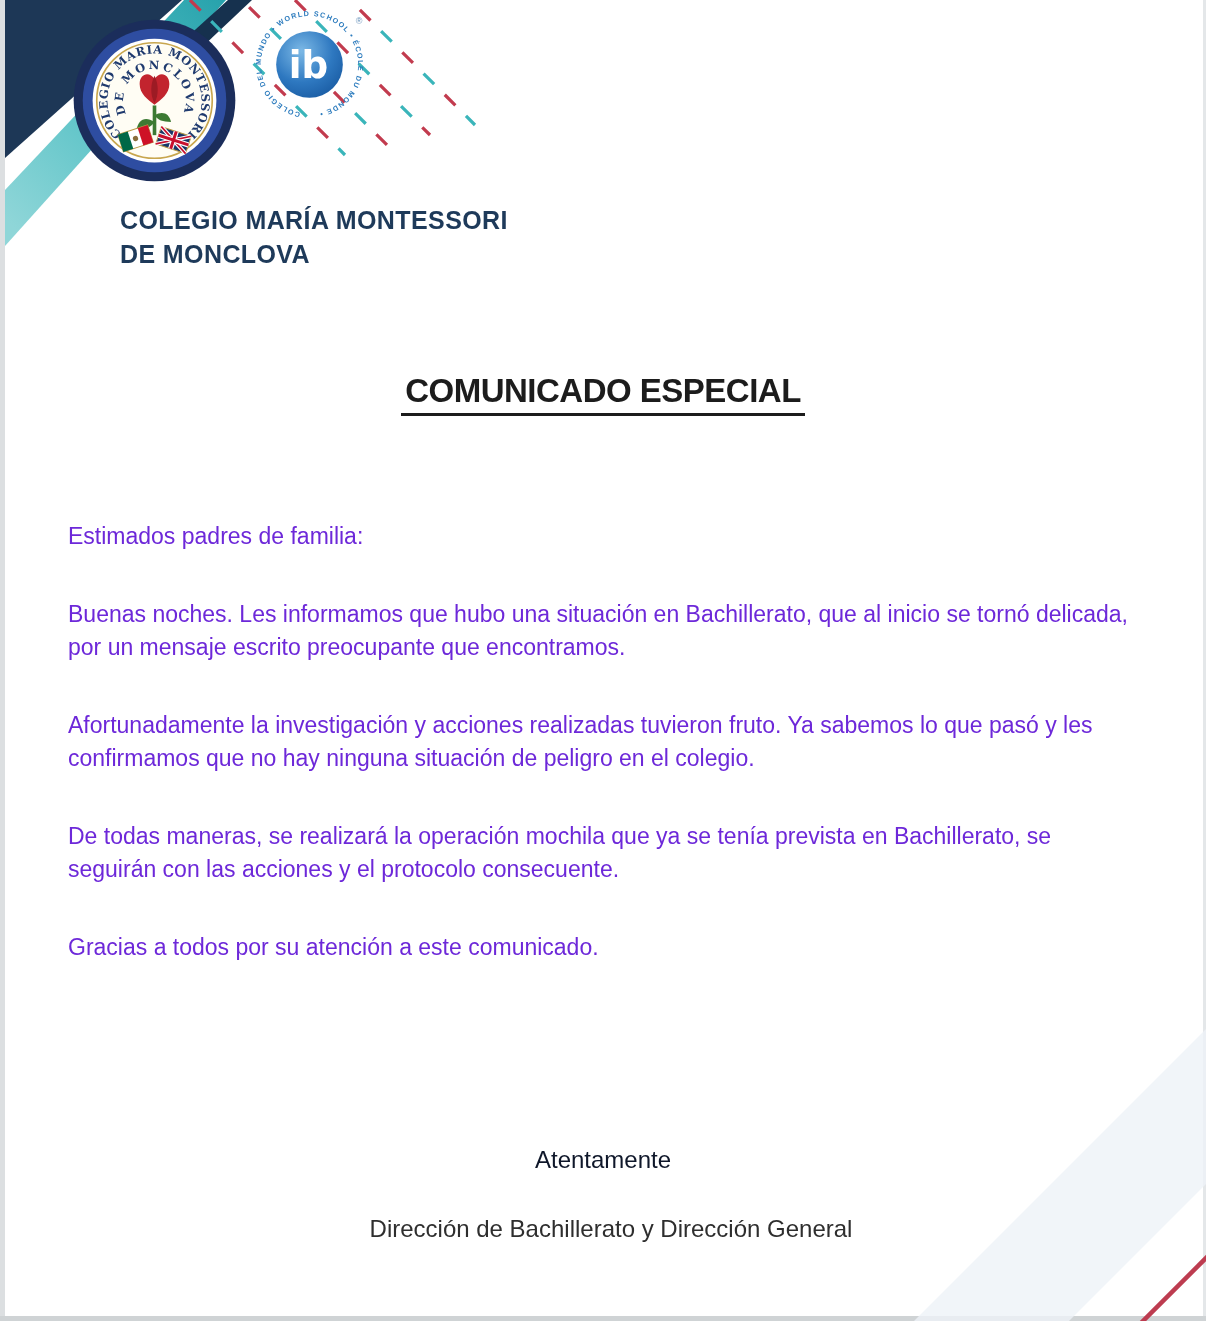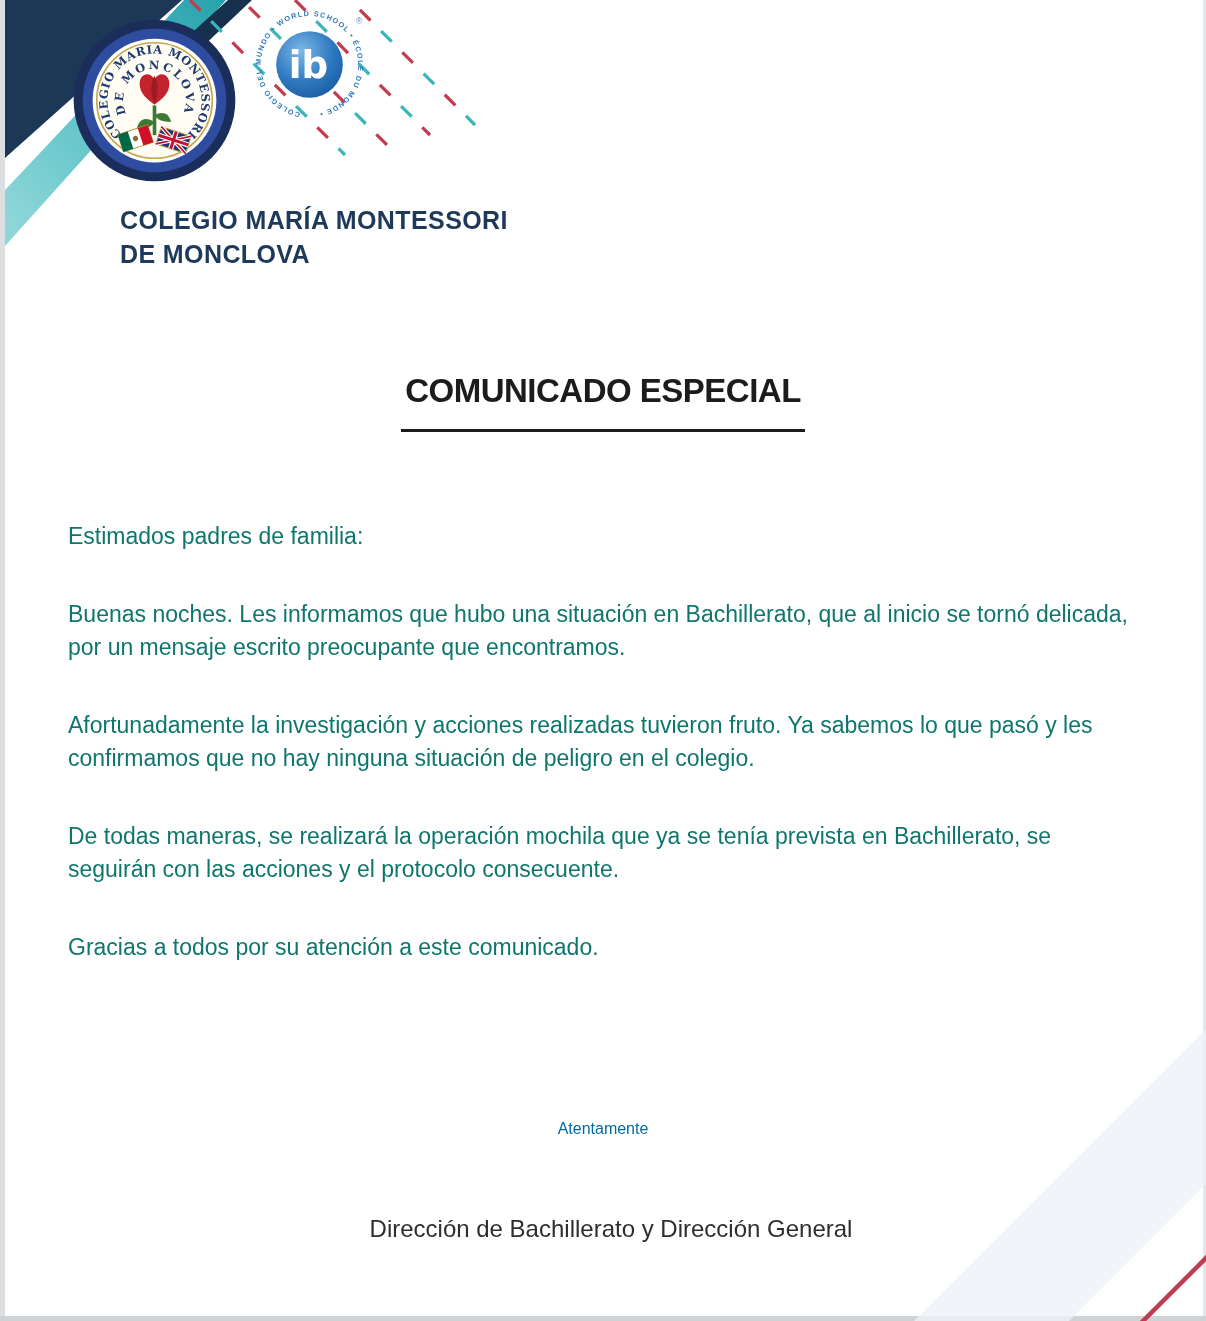--- a/index.html
+++ b/index.html
@@ -22,32 +22,32 @@
     letter-spacing:.4px;
     margin-left:48px;
   }
 
   .doc-title{
     position:absolute;left:0;top:372px;width:100%;
     text-align:center;margin:0;
     font-size:33px;font-weight:600;letter-spacing:-.5px;color:#1c1c1c;
   }
   .doc-title span{
-    display:inline-block;border-bottom:3px solid #1c1c1c;padding:0 4px 19px 4px;
+    display:inline-block;border-bottom:3px solid #1c1c1c;padding:0 4px 3px 4px;
   }
 
   .letter-body{
     position:absolute;left:68px;top:520px;width:1060px;
-    color:#0f766e;font-size:23px;line-height:33px;
+    color:#6d28d9;font-size:23px;line-height:33px;
   }
   .letter-body p{margin:0 0 45px 0;}
 
   .closing{
-    position:absolute;left:0;top:1112px;width:100%;text-align:center;
-    color:#0369a1;font-size:16px;line-height:33px;
+    position:absolute;left:0;top:1143px;width:100%;text-align:center;
+    color:#0f172a;font-size:24px;line-height:33px;
   }
   .signature{
     position:absolute;left:0;top:1212px;width:100%;text-align:center;
     color:#2e2e2e;font-size:24px;line-height:33px;margin-left:8px;
   }
 </style>
 </head>
 <body>
 
 <div class="edge-left"></div>

